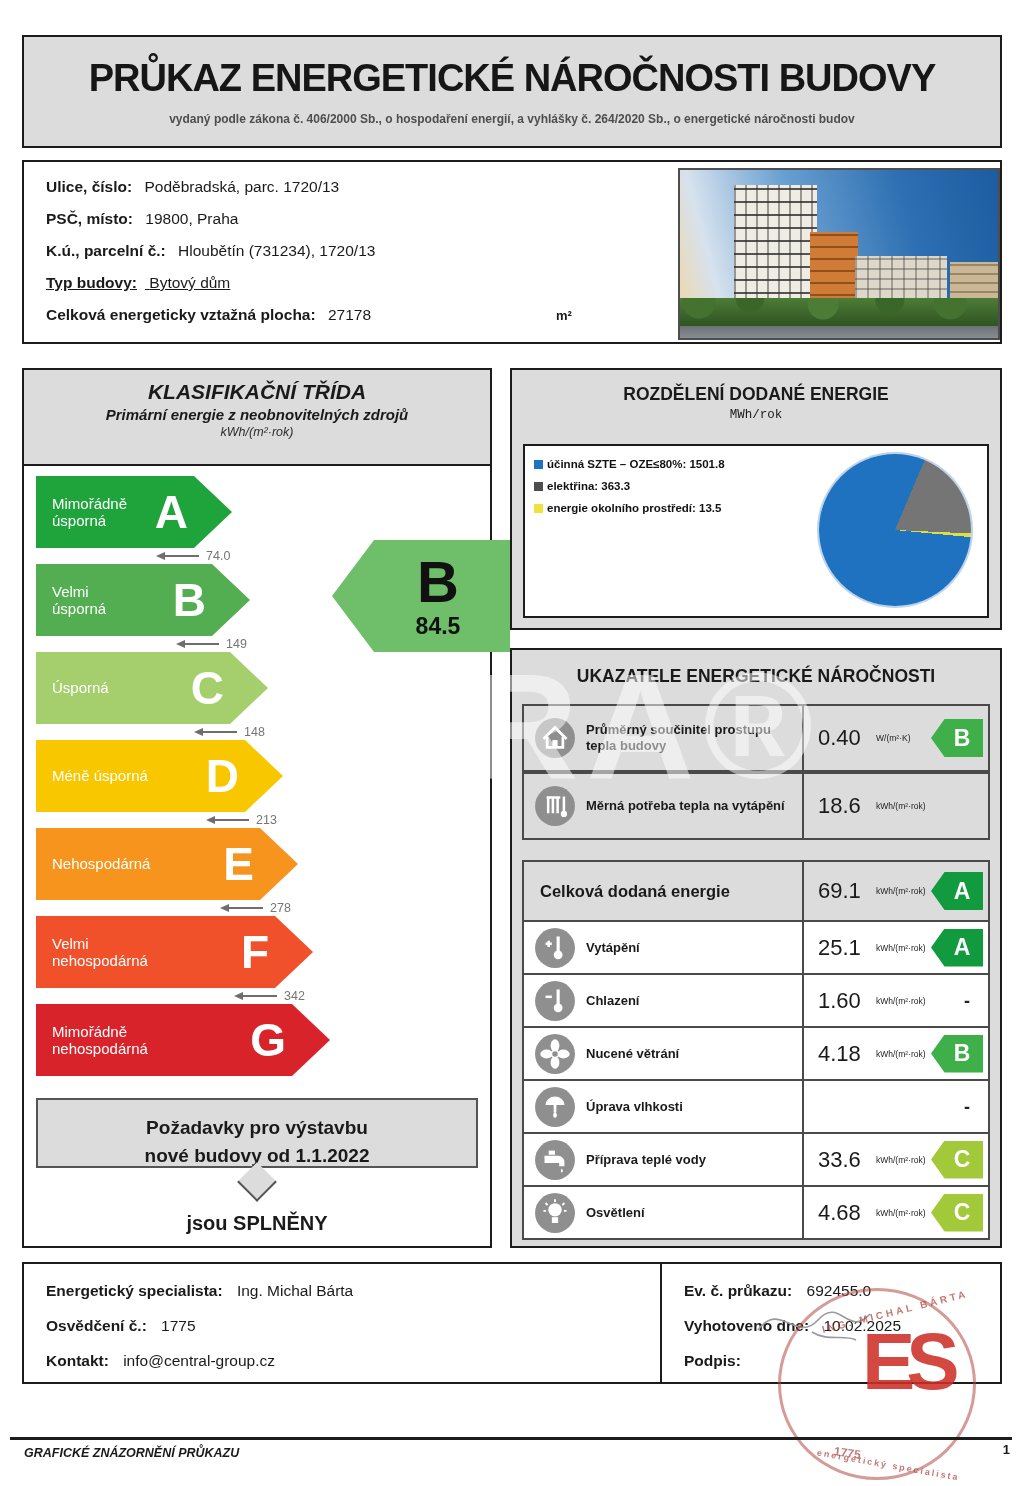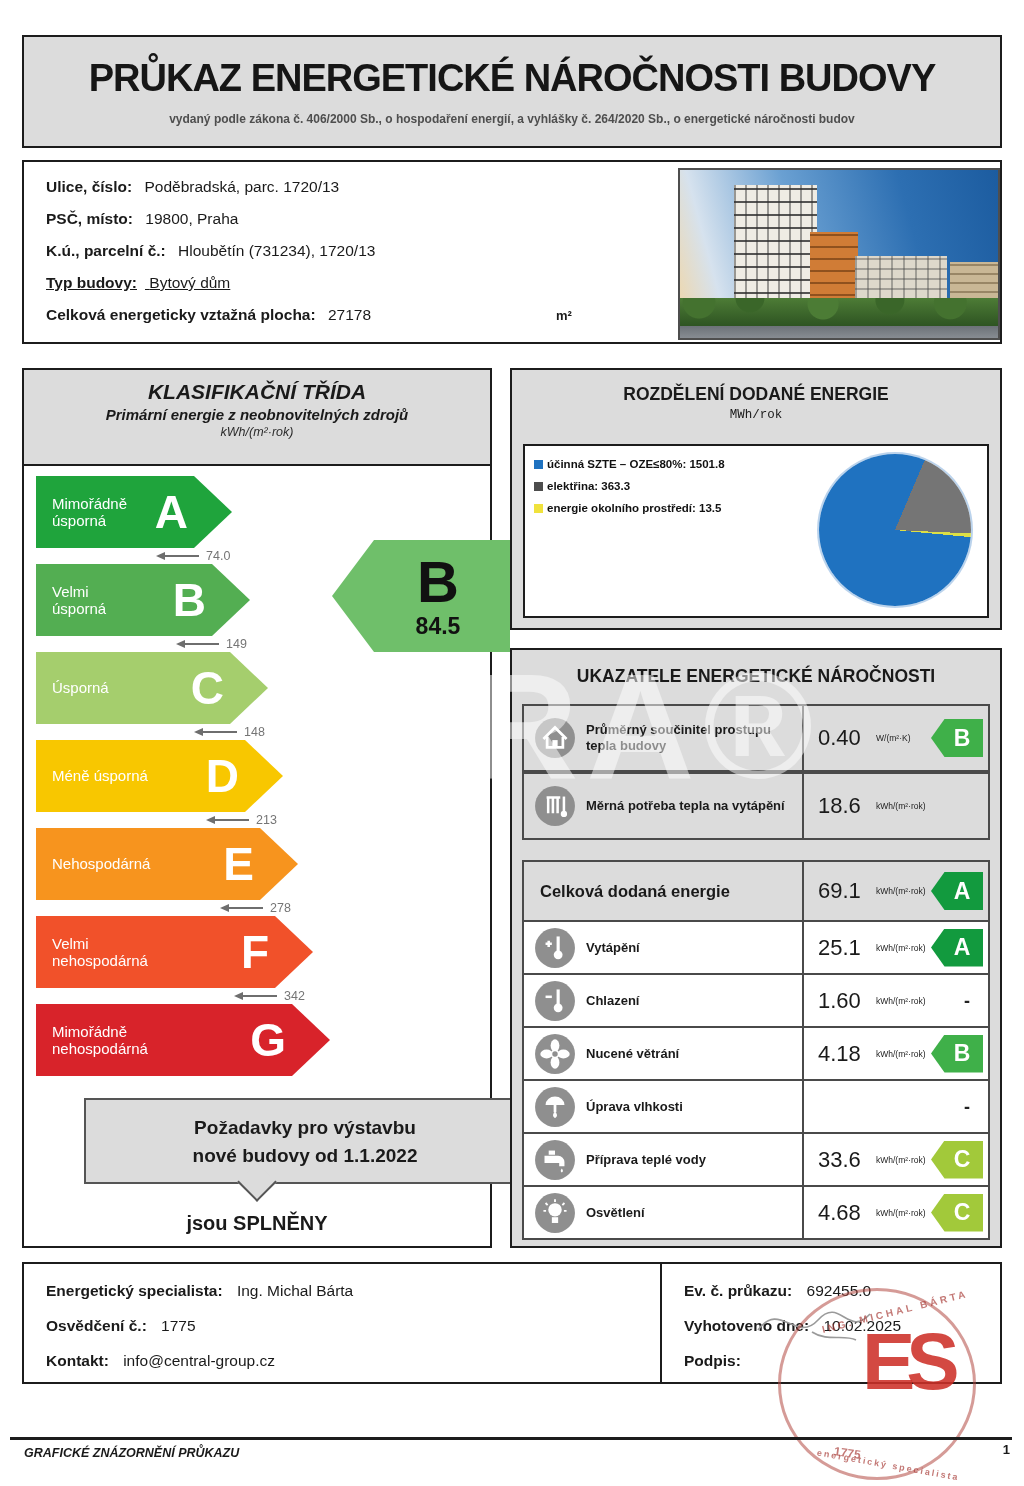--- a/index.html
+++ b/index.html
@@ -55,22 +55,22 @@
   .m-head{width:0;height:0;border-top:4px solid transparent;border-bottom:4px solid transparent;border-right:9px solid #6e6e6e;}
   .m-line{width:34px;height:2px;background:#6e6e6e;}
   .m-num{margin-left:7px;font-size:12.5px;color:#757575;}
   
   #rating{position:absolute;left:308px;top:170px;width:178px;height:112px;
     clip-path:polygon(0 50%, 42px 0, 100% 0, 100% 100%, 42px 100%);
     display:flex;flex-direction:column;align-items:center;justify-content:center;padding-left:34px;box-sizing:border-box;}
   #rating-letter{font-size:58px;font-weight:bold;color:#111;line-height:1;}
   #rating-value{font-size:23px;font-weight:bold;color:#111;margin-top:2px;}
   
-  #req-box{position:absolute;left:12px;top:728px;width:442px;height:86px;background:#dcdcdc;border:2px solid #555;
-    box-sizing:border-box;text-align:center;font-size:19px;font-weight:bold;padding-top:14px;line-height:1.45;margin-left:48px;}
+  #req-box{position:absolute;left:12px;top:728px;width:442px;height:70px;background:#dcdcdc;border:2px solid #555;
+    box-sizing:border-box;text-align:center;font-size:19px;font-weight:bold;padding-top:14px;line-height:1.45;}
   #req-notch{position:absolute;left:50%;top:812px;width:26px;height:26px;background:#dcdcdc;
     border-right:2px solid #555;border-bottom:2px solid #555;transform:translateX(-50%) rotate(45deg) ;margin-top:-14px;}
   #req-result{position:absolute;left:0;right:0;top:842px;text-align:center;font-size:20px;font-weight:bold;}
   
   #pie-box{left:510px;top:368px;width:492px;height:262px;background:#dcdcdc;text-align:center;}
   #pie-title{font-size:17.5px;font-weight:bold;margin-top:14px;}
   #pie-unit{font-size:12.5px;margin-top:3px;font-family:Liberation Mono, monospace;}
   #pie-panel{position:absolute;left:11px;top:74px;width:466px;height:174px;background:#fff;border:2px solid #1c1c1c;box-sizing:border-box;}
   .leg-row{position:absolute;left:9px;display:flex;align-items:center;}
   .leg-sq{width:9px;height:9px;margin-right:4px;flex:0 0 auto;}

